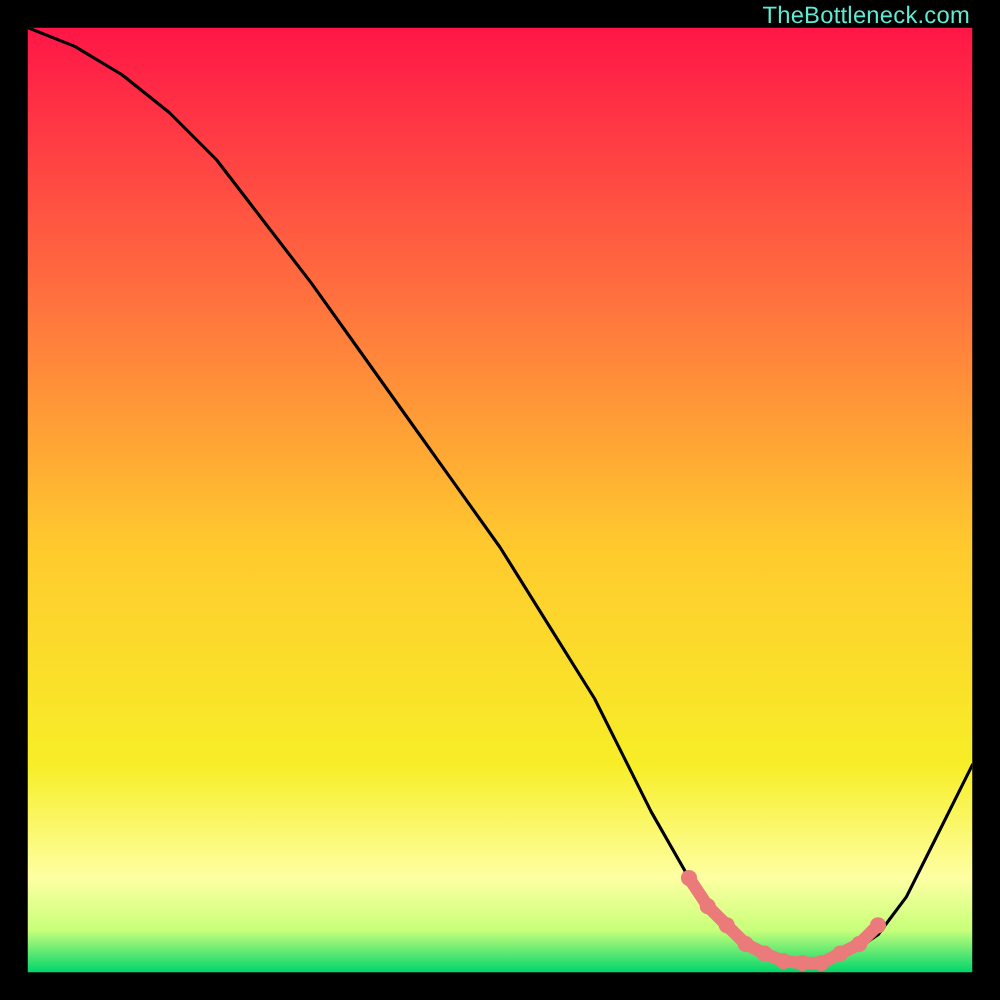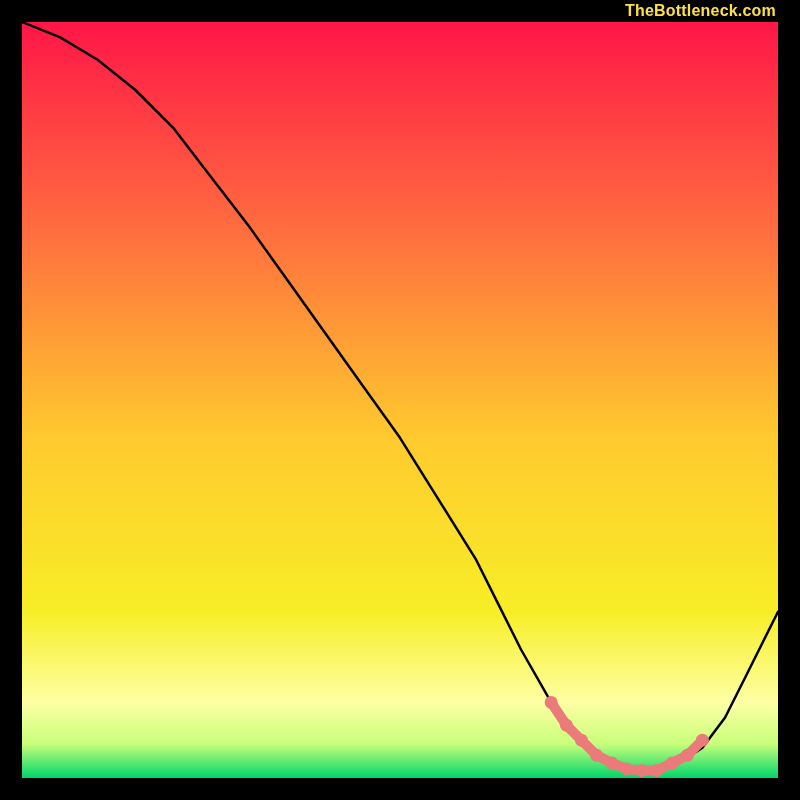--- a/index.html
+++ b/index.html
@@ -23,23 +23,23 @@
     left: 0;
     top: 0;
     width: 756px;
     height: 756px;
   }
   .watermark {
     position: absolute;
     top: 2px;
     right: 24px;
     font-family: Arial, Helvetica, sans-serif;
-    font-size: 16px;
-    font-weight: 700;
-    color: #fde047;
+    font-size: 19px;
+    font-weight: 400;
+    color: #5eead4;
     letter-spacing: 0.2px;
   }
   svg { display: block; }
 </style>
 </head>
 <body>
 
 <div class="frame">
   <svg class="plot" viewBox="0 0 756 756" width="756" height="756" preserveAspectRatio="none">
     <defs>

